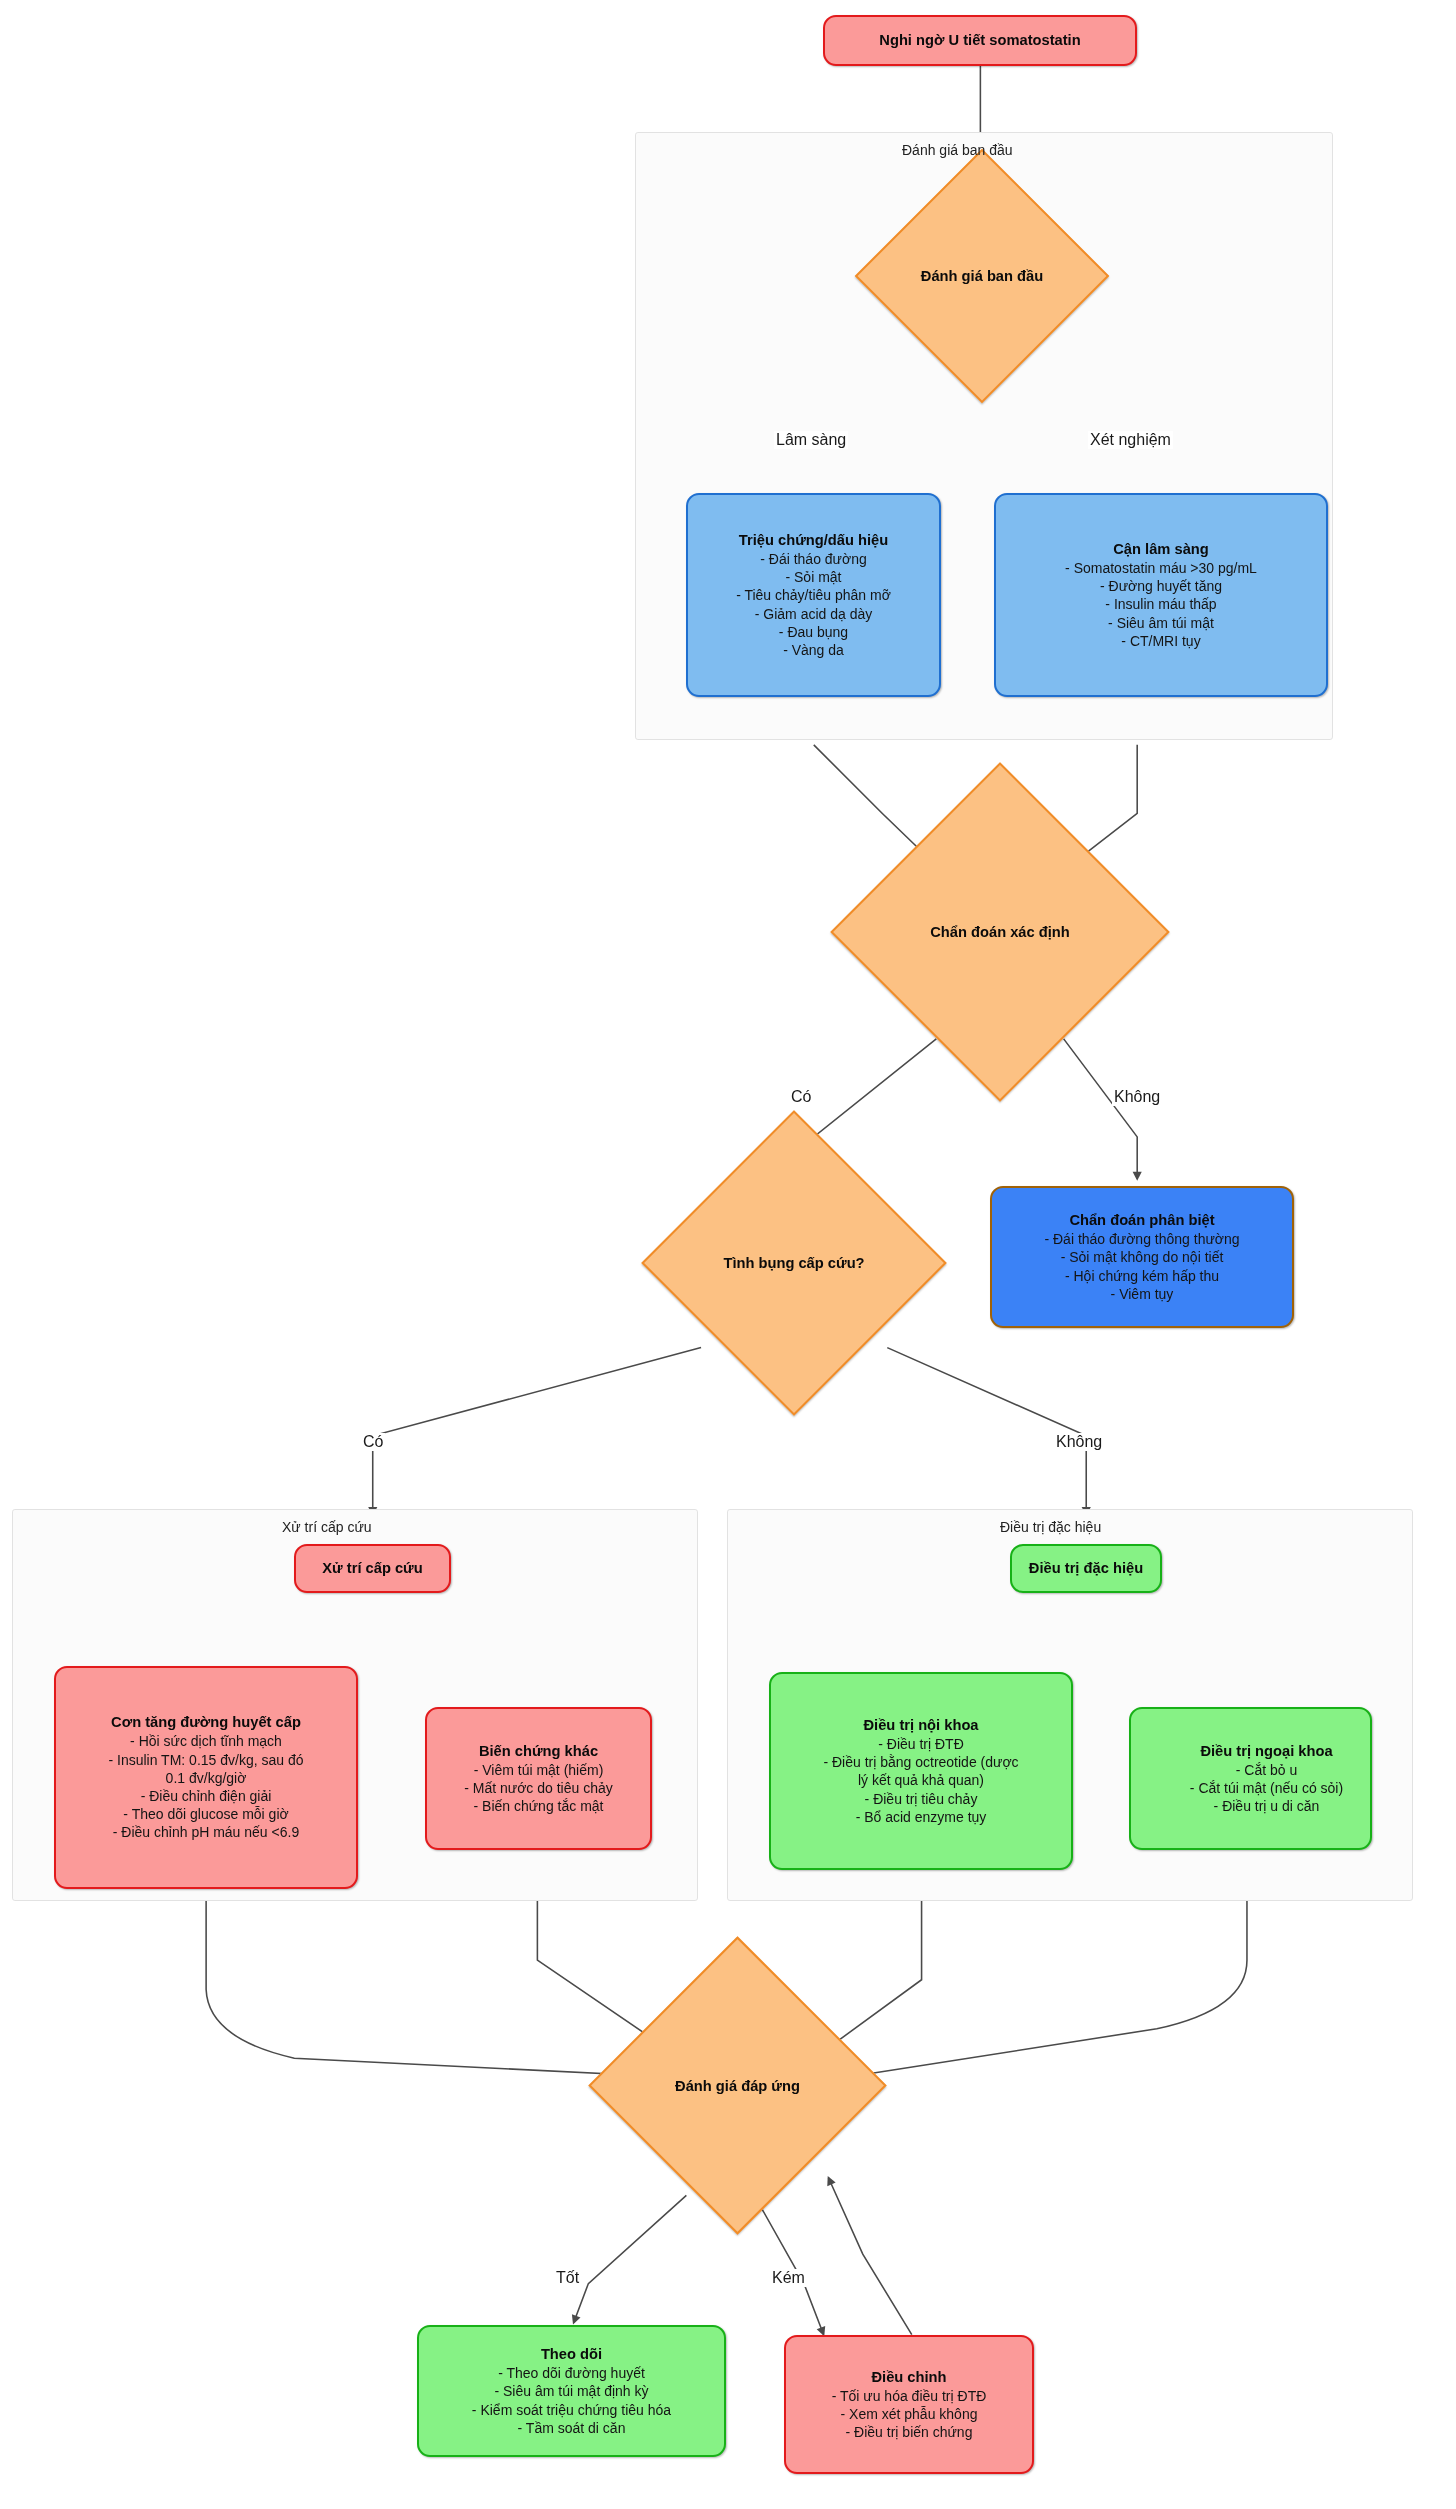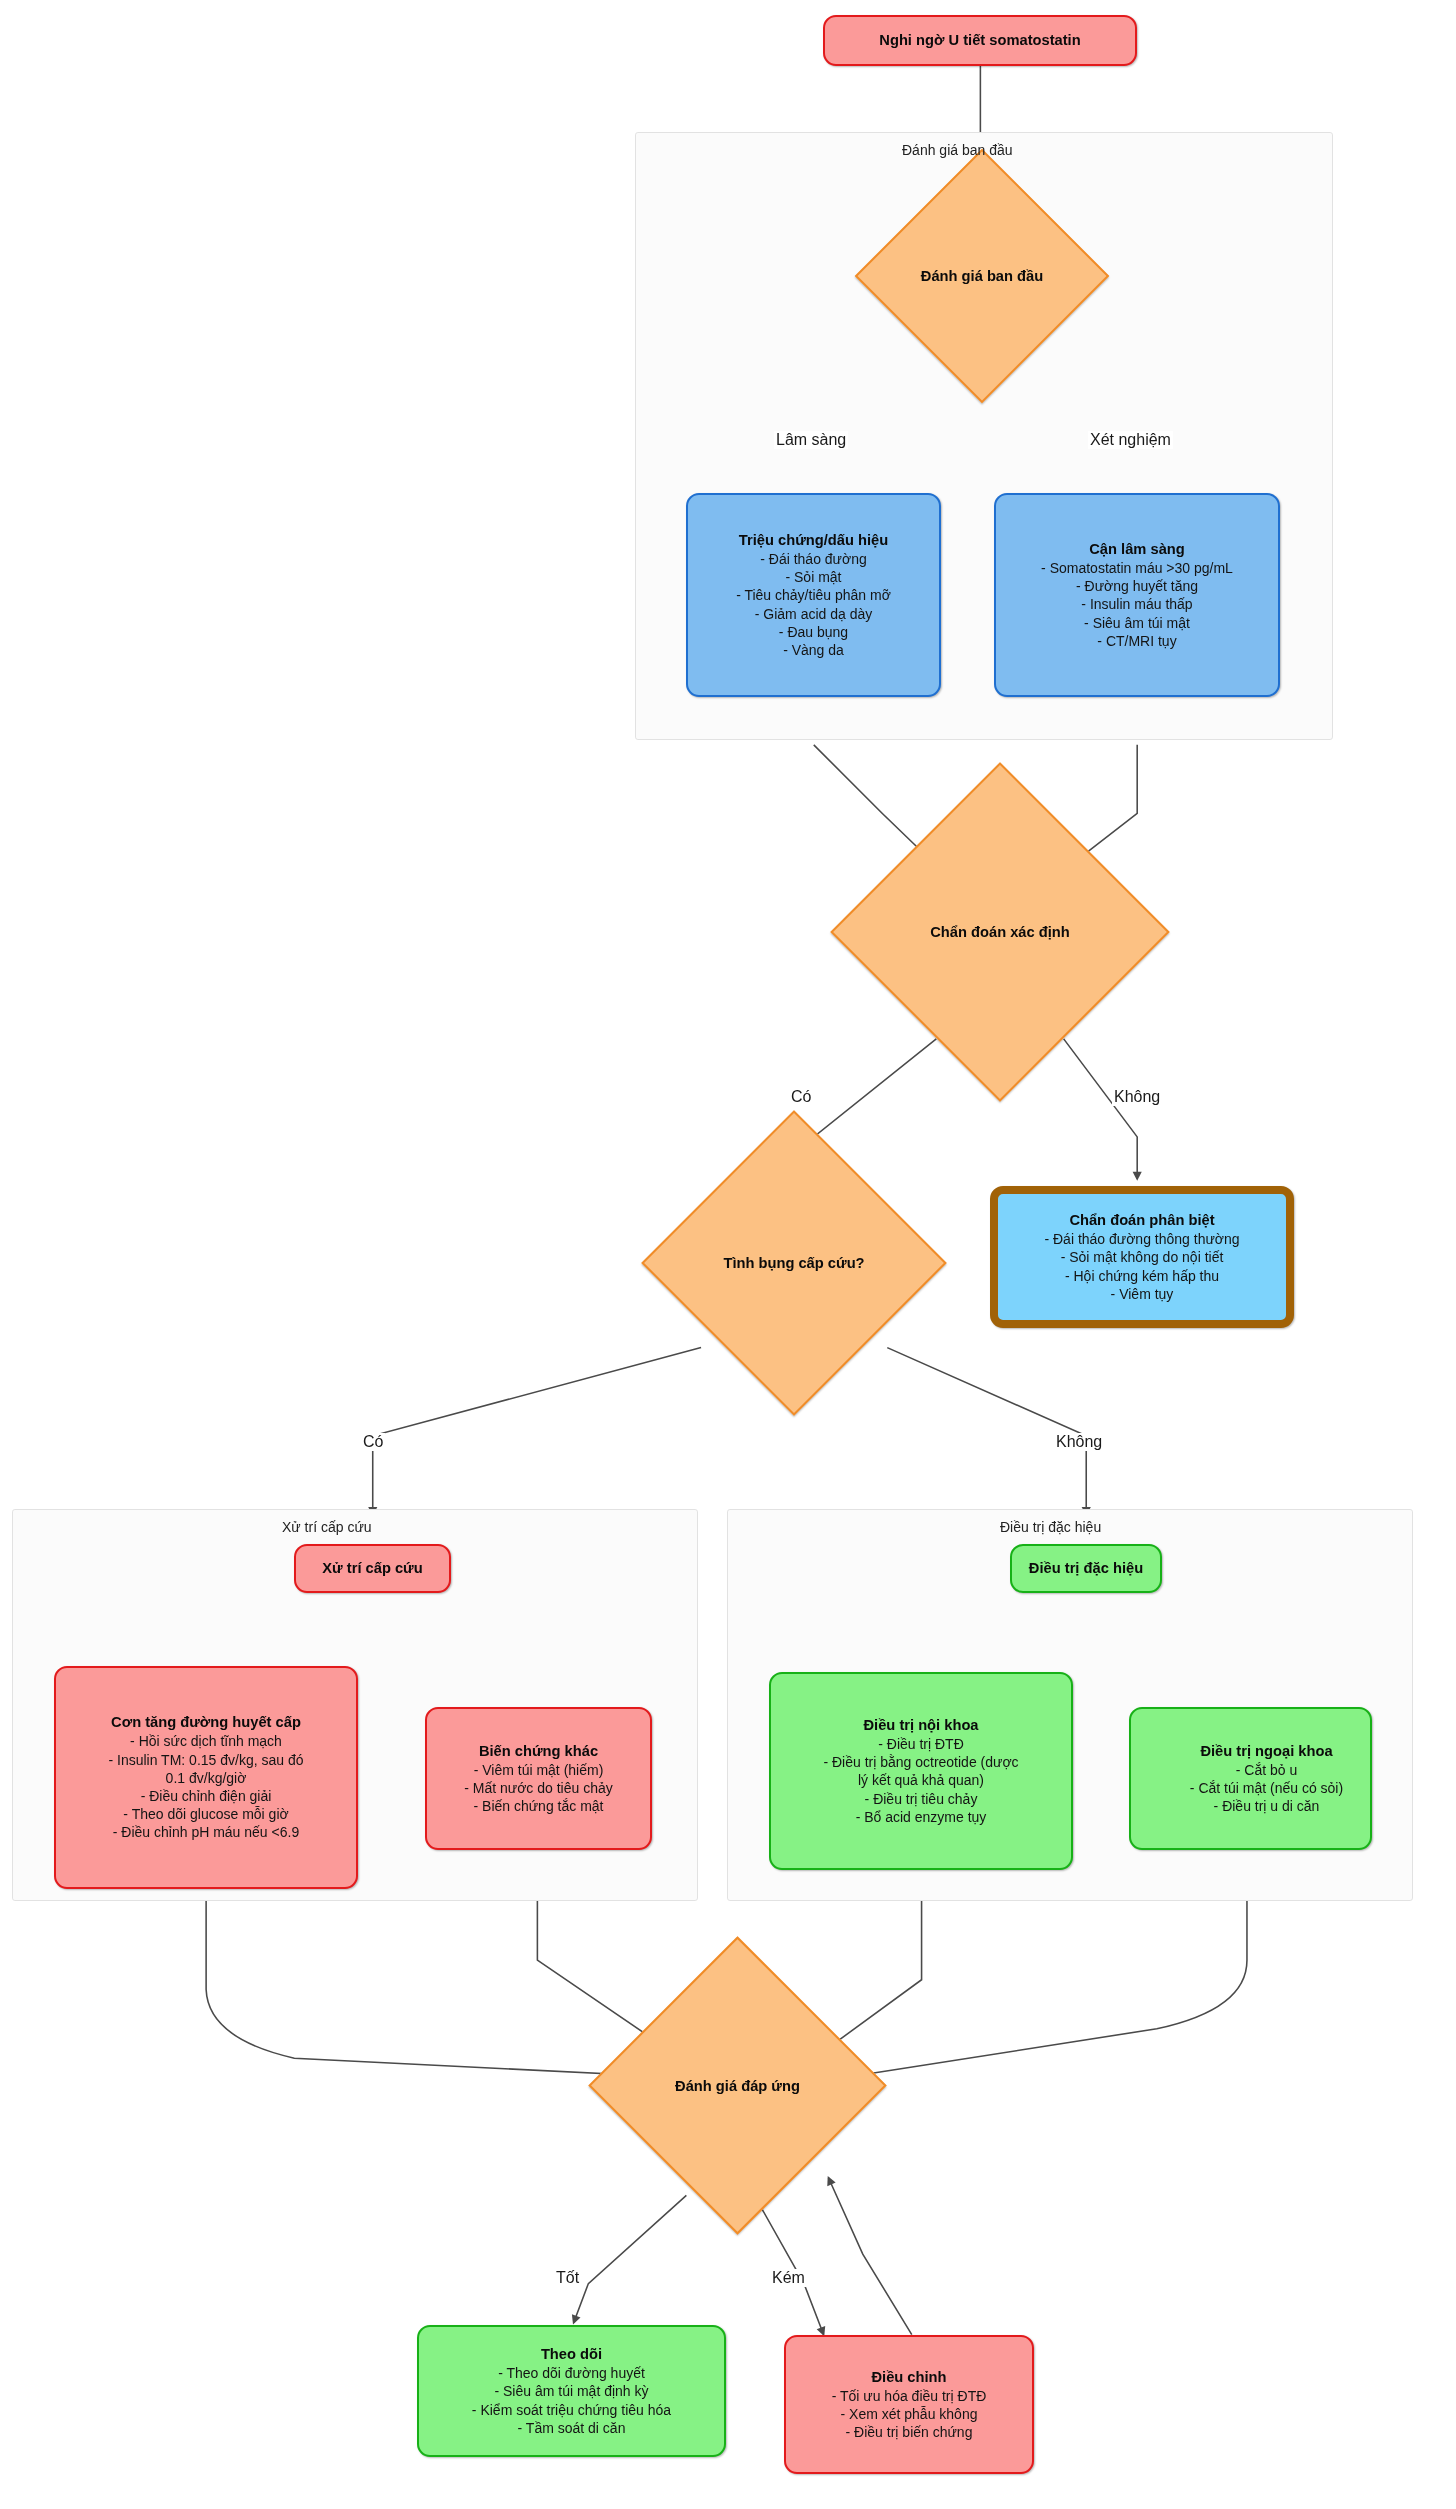--- a/index.html
+++ b/index.html
@@ -41,21 +41,21 @@
   .node .line {
     font-size: 14px;
     color: #141414;
     white-space: nowrap;
   }
   .rect { border-radius: 13px; }
 
   .n-red    { background: #fb9a99; border: 2.9px solid #e31a1c; }
   .n-blue   { background: #7fbcf0; border: 2px solid #1f6fd0; }
   .n-green  { background: #86f285; border: 2.9px solid #17b117; }
-  .n-gray   { background: #7dd3fc; border: 8px solid #a16207; }
+  .n-gray   { background: #3b82f6; border: 2px solid #a16207; }
 
   
   .diamond {
     position: absolute;
     display: flex;
     align-items: center;
     justify-content: center;
   }
   .diamond .dshape {
     position: absolute;
@@ -177,21 +177,21 @@
   <div class="node rect n-blue" style="left:686px; top:493px; width:255px; height:204px;">
     <span class="title">Triệu chứng/dấu hiệu</span>
     <span class="line">- Đái tháo đường</span>
     <span class="line">- Sỏi mật</span>
     <span class="line">- Tiêu chảy/tiêu phân mỡ</span>
     <span class="line">- Giảm acid dạ dày</span>
     <span class="line">- Đau bụng</span>
     <span class="line">- Vàng da</span>
   </div>
 
-  <div class="node rect n-blue" style="left:994px; top:493px; width:286px; height:204px;">
+  <div class="node rect n-blue" style="left:994px; top:493px; width:334px; height:204px;">
     <span class="title">Cận lâm sàng</span>
     <span class="line">- Somatostatin máu &gt;30 pg/mL</span>
     <span class="line">- Đường huyết tăng</span>
     <span class="line">- Insulin máu thấp</span>
     <span class="line">- Siêu âm túi mật</span>
     <span class="line">- CT/MRI tụy</span>
   </div>
 
   <div class="diamond" style="left:880px; top:812px; width:240px; height:240px;">
     <span class="dshape"></span>

